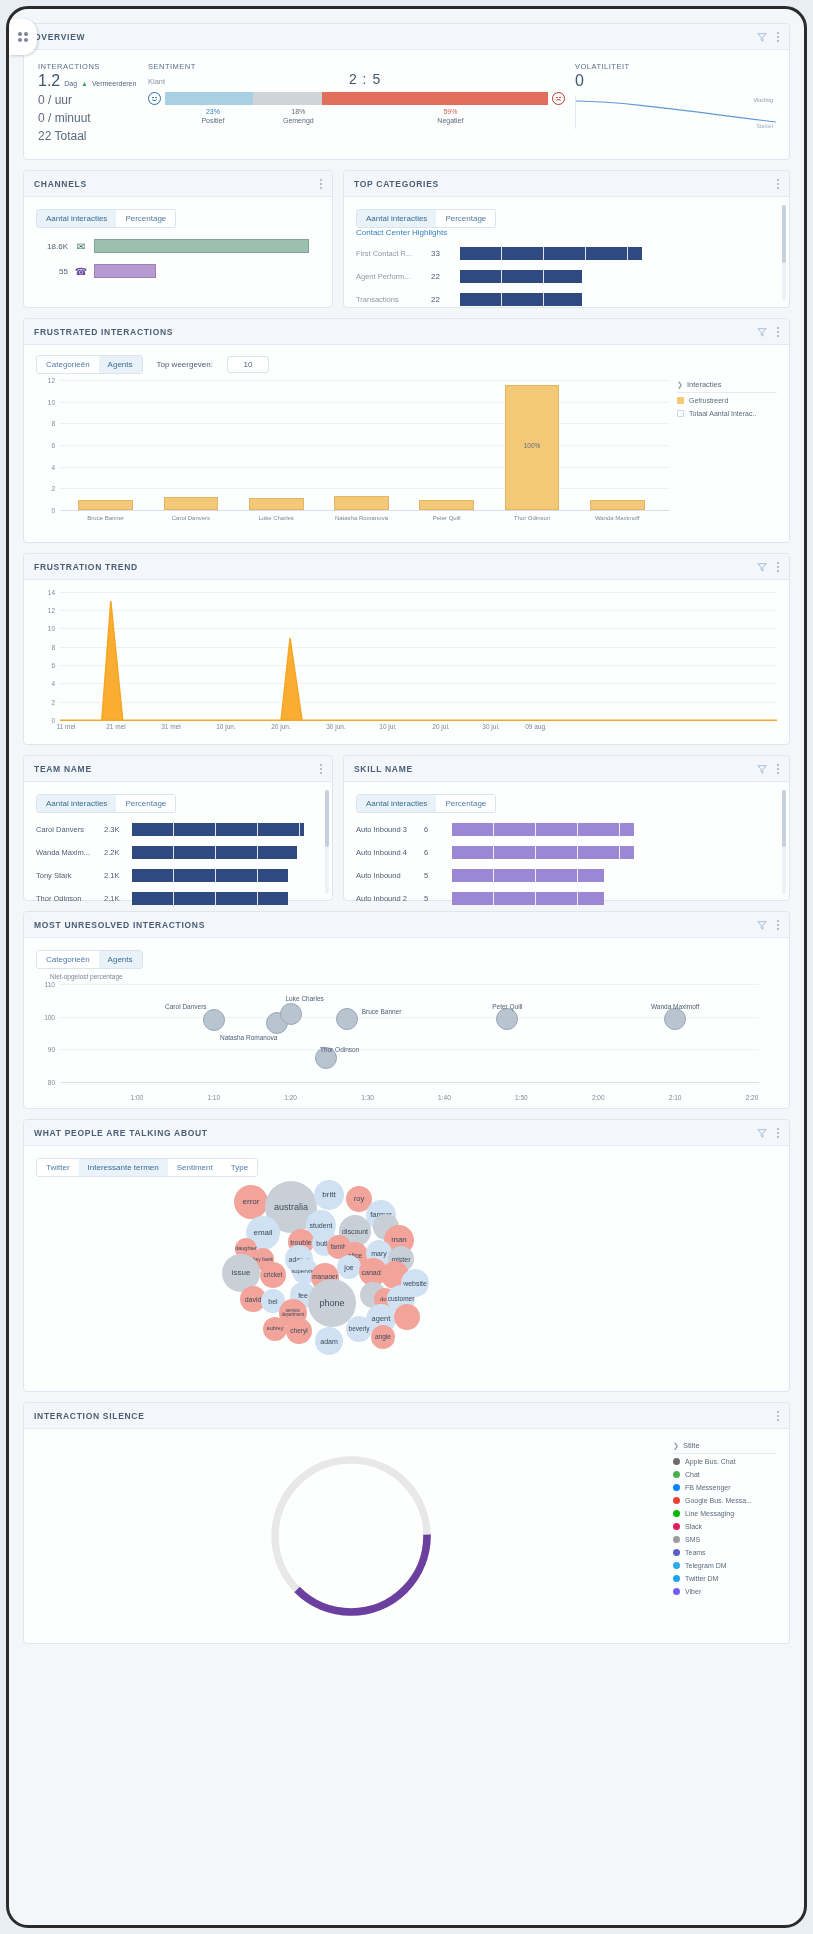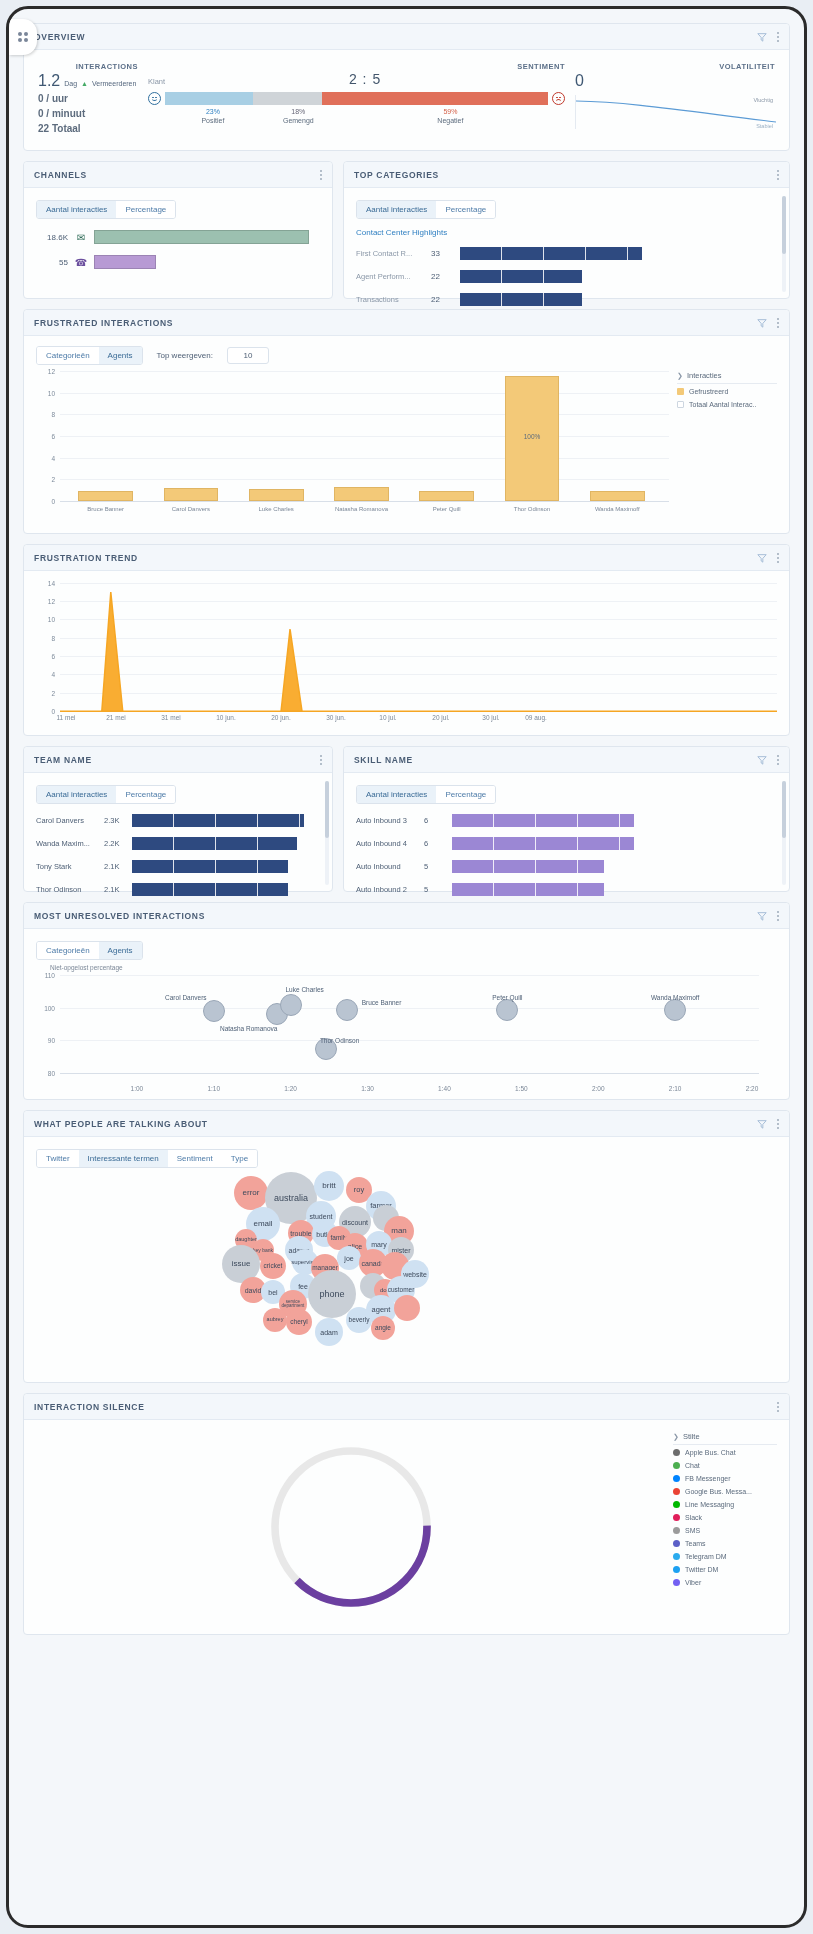--- a/index.html
+++ b/index.html
@@ -43,26 +43,26 @@
   .ic { cursor: pointer; opacity: .6; }
   .kebab { display: flex; flex-direction: column; gap: 2px; align-items: center; }
   .kebab i { width: 2px; height: 2px; background: #66788f; border-radius: 50%; display: block; }
 
   .row-cards { display: flex; gap: 10px; }
   .row-cards > .card { flex: 1; margin-bottom: 10px; }
 
   
   .ov-body { display: flex; padding: 12px 14px 14px; gap: 10px; }
   .ov-int { width: 100px; }
-  .lbl-cap { font-size: 7.5px; letter-spacing: .5px; color: #5b6f88; font-weight: bold; text-align: right; }
+  .lbl-cap { font-size: 7.5px; letter-spacing: .5px; color: #5b6f88; font-weight: normal; }
   .big-num { font-size: 16px; color: #3f5873; font-weight: normal; line-height: 1.25; }
   .int-line { display: flex; align-items: baseline; gap: 4px; }
   .trend { font-size: 7px; color: #55677e; }
   .tri { color: #4a6; font-size: 7px; }
-  .sub-stat { font-size: 10px; color: #5c6b7d; line-height: 1.5; font-weight: bold; }
+  .sub-stat { font-size: 12px; color: #5c6b7d; line-height: 1.5; }
 
   .ov-sent { flex: 1; }
   .sent-top { display: flex; align-items: baseline; }
   .sent-klant { font-size: 7.5px; color: #8b98a8; }
   .ratio { font-size: 14px; color: #43566c; margin: 0 auto; letter-spacing: 1px; }
   .sent-bar-row { display: flex; align-items: center; gap: 4px; margin-top: 5px; }
   .face { width: 13px; height: 13px; border-radius: 50%; border: 1.4px solid #2f6f9e; position: relative; flex: none; }
   .face.sad { border-color: #c0392b; }
   .face i { position: absolute; width: 1.6px; height: 1.6px; background: currentColor; border-radius: 50%; top: 3.5px; }
   .face.happy { color: #2f6f9e; }
@@ -88,21 +88,21 @@
   .panel-body { padding: 10px 12px 14px; }
   .tabs { display: inline-flex; border: 1px solid #dbe3ec; border-radius: 3px; overflow: hidden; background: #fff; }
   .tab { font-size: 8px; padding: 4px 9px; color: #4d7ba8; cursor: pointer; background: #fff; border: none; }
   .tab.active { background: #eaf2f9; color: #3a6b96; }
   .ch-row { display: flex; align-items: center; gap: 6px; margin-top: 11px; }
   .ch-val { width: 32px; text-align: right; font-size: 8px; color: #4f6076; }
   .ch-ic { width: 14px; text-align: center; font-size: 10px; }
   .ch-bar { height: 14px; border: 1px solid rgba(0,0,0,.15); }
 
   
-  .link-blue { font-size: 8px; color: #2f7fc1; margin-top: 9px; display: block; cursor: pointer; }
+  .link-blue { font-size: 8px; color: #2f7fc1; display: block; cursor: pointer; }
   .cat-row { display: flex; align-items: center; gap: 13px; margin-top: 10px; }
   .cat-name { width: 62px; font-size: 7.5px; color: #8b98a8; overflow: hidden; white-space: nowrap; }
   .cat-val { width: 16px; font-size: 8px; color: #4f6076; }
   .cat-bar { height: 13px; background: #2e4a80; position: relative; }
   .cat-bar::after {
     content: ""; position: absolute; inset: 0;
     background-image: repeating-linear-gradient(to right, transparent 0 41px, rgba(255,255,255,.85) 41px 42px);
   }
   .scroll-track { position: absolute; right: 3px; top: 34px; bottom: 6px; width: 4px; background: #eef2f7; border-radius: 2px; }
   .scroll-thumb { position: absolute; left: 0; width: 4px; background: #c6d0dc; border-radius: 2px; }

